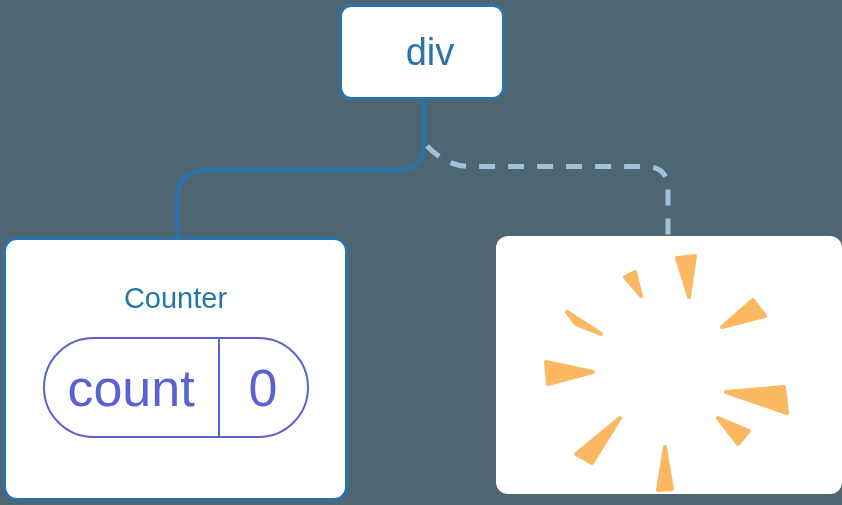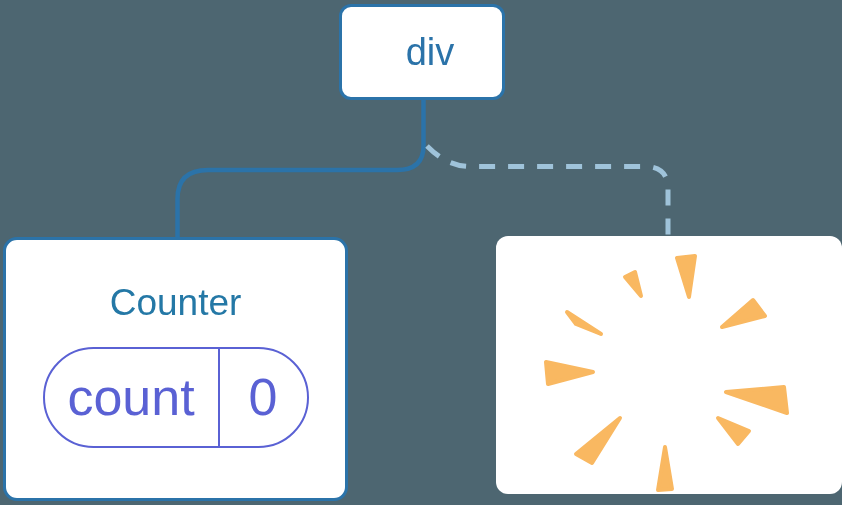--- a/index.html
+++ b/index.html
@@ -62,21 +62,21 @@
     top: 237px;
     width: 345px;
     height: 264px;
     border: 3px solid #2b73a9;
     display: flex;
     flex-direction: column;
     align-items: center;
   }
   .component-title {
     margin-top: 42px;
-    font-size: 37px;
+    font-size: 29px;
     font-weight: 500;
     color: #2478a6;
     line-height: 1.15;
   }
   .state-pill {
     margin-top: 22px;
     width: 266px;
     height: 101px;
     box-sizing: border-box;
     border: 2.5px solid #5a61d4;

